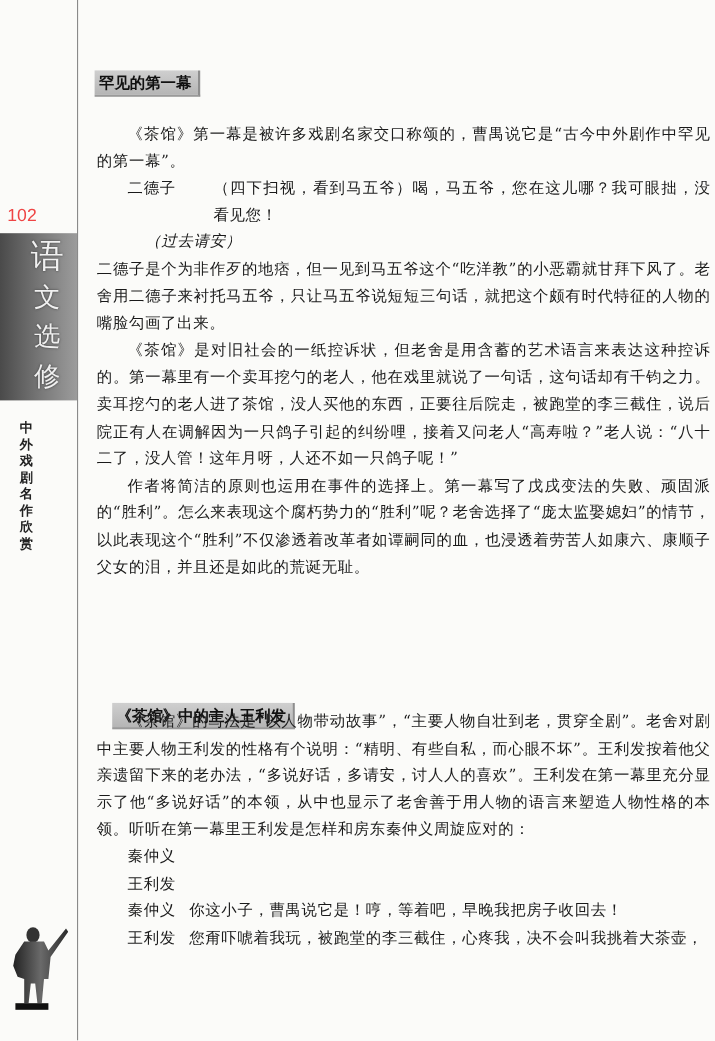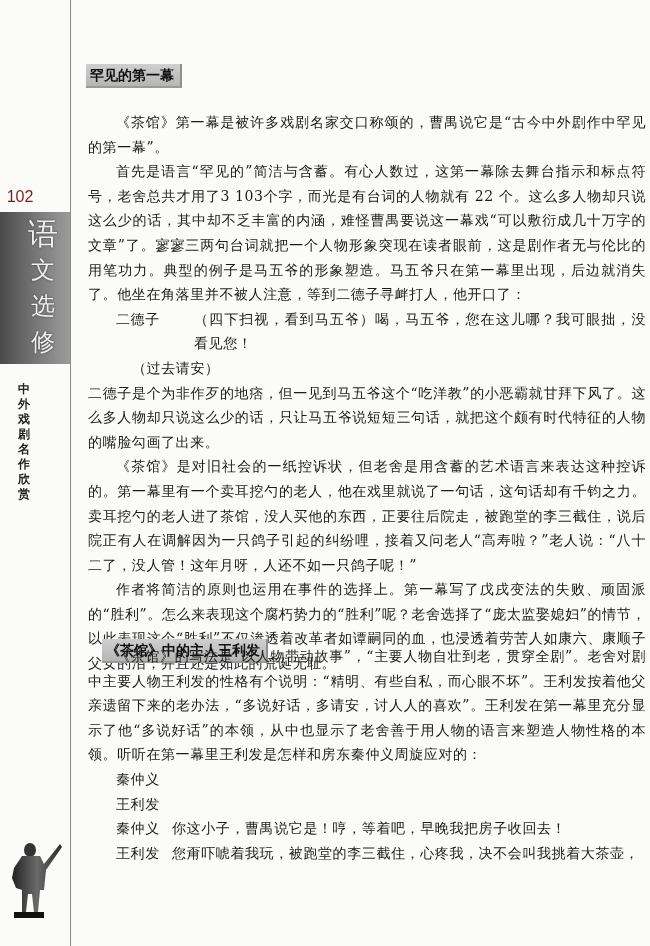--- a/index.html
+++ b/index.html
@@ -9,21 +9,21 @@
       font-family: "DejaVu Serif", "Liberation Serif", serif;
       color: #1a1a1a;
       position: relative;
     }
     .page { position: absolute; left: 0; top: 0; width: 650px; height: 946px; }
     .margin-rule {
       position: absolute; left: 70px; top: 0; width: 1px; height: 946px; background: #8a8a8a;
     }
     .page-number {
       position: absolute; left: 0; top: 188px; width: 40px; text-align: center;
-      font-family: "Liberation Sans", sans-serif; font-size: 16px; color: #7f1d1d; font-weight: normal;
+      font-family: "Liberation Sans", sans-serif; font-size: 16px; color: #ef4444; font-weight: normal;
     }
     .series-band {
       position: absolute; left: 0; top: 212px; width: 70px; height: 152px;
       background: linear-gradient(90deg, #4a4a4a 0%, #7a7a7a 55%, #9c9c9c 100%);
       display: flex; flex-direction: column; align-items: center; justify-content: space-around;
       padding: 4px 0; box-sizing: border-box;
     }
     .series-band span {
       color: #f0f0f0; font-size: 24px; line-height: 30px; font-family: "DejaVu Serif", serif;
       text-shadow: 0 0 2px #333; margin-left: 16px;
@@ -51,21 +51,21 @@
       position: absolute; left: 88px; width: 558px;
       font-size: 14px; line-height: 24.6px; letter-spacing: 0.6px;
       text-align: justify;
     }
     .text p { margin: 0; }
     .indent { text-indent: 2em; }
     .dialogue { display: flex; }
     .dialogue .speaker { width: 56px; flex: 0 0 auto; padding-left: 28px; }
     .dialogue .speaker.wide { width: 70px; }
     .dialogue .line { flex: 1; }
-    .stage-dir { padding-left: 44px; }
+    .stage-dir { padding-left: 44px; font-style: italic; }
     .dialogue2 { display: flex; justify-content: space-between; }
     .dialogue2 .speaker { flex: 0 0 56px; padding-left: 0; }
     .dialogue2 .line { flex: 1; }
   </style>
 </head>
 <body>
 
 <div class="page">
 
   <div class="margin-rule"></div>
@@ -100,29 +100,28 @@
     </defs>
     <ellipse cx="24" cy="12" rx="6" ry="7" fill="#333"></ellipse>
     <path d="M16 18 L34 18 L38 26 L54 6 L56 9 L40 32 L38 52 L34 52 L32 74 L28 74 L26 56 L22 56 L20 74 L16 74 L16 52 L10 50 L6 40 L8 30 Z" fill="url(#sg)"></path>
     <rect x="8" y="74" width="30" height="6" fill="#111"></rect>
   </svg>
 
   <div class="section-heading" style="top:64px;">罕见的第一幕</div>
 
   <div class="text" style="top:93px;margin-top:17px;">
     <p class="indent">《茶馆》第一幕是被许多戏剧名家交口称颂的，曹禺说它是“古今中外剧作中罕见的第一幕”。</p>
-    <p class="indent">首先是语言“罕见的”简洁与含蓄。有心人数过，这第一幕除去舞台指示和标点符号，老舍总共才用了3 103个字，而光是有台词的人物就有 22 个。这么多人物却只说这么少的话，其中却不乏丰富的内涵，难怪曹禺要说这一幕戏“可以敷衍成几十万字的文章”了。寥寥三两句台词就把一个人物形象突现在读者眼前，这是剧作者无与伦比的用笔功力。典型的例子是马五爷的形象塑造。马五爷只在第一幕里出现，后边就消失了。他坐在角落里并不被人注意，等到二德子寻衅打人，他开口了：</p>
     <div class="dialogue">
     </div>
     <div class="dialogue">
       <span class="speaker wide" style="width:78px">二德子</span>
       <span class="line">（四下扫视，看到马五爷）喝，马五爷，您在这儿哪？我可眼拙，没看见您！</span>
     </div>
     <p class="stage-dir">（过去请安）</p>
-    <p>二德子是个为非作歹的地痞，但一见到马五爷这个“吃洋教”的小恶霸就甘拜下风了。这么多人物却只说这么少的话，只让马五爷说短短三句话，就把这个颇有时代特征的人物的嘴脸勾画了出来。</p>
+    <p>二德子是个为非作歹的地痞，但一见到马五爷这个“吃洋教”的小恶霸就甘拜下风了。老舍用二德子来衬托马五爷，只让马五爷说短短三句话，就把这个颇有时代特征的人物的嘴脸勾画了出来。</p>
     <p class="indent">《茶馆》是对旧社会的一纸控诉状，但老舍是用含蓄的艺术语言来表达这种控诉的。第一幕里有一个卖耳挖勺的老人，他在戏里就说了一句话，这句话却有千钧之力。卖耳挖勺的老人进了茶馆，没人买他的东西，正要往后院走，被跑堂的李三截住，说后院正有人在调解因为一只鸽子引起的纠纷哩，接着又问老人“高寿啦？”老人说：“八十二了，没人管！这年月呀，人还不如一只鸽子呢！”</p>
     <p class="indent">作者将简洁的原则也运用在事件的选择上。第一幕写了戊戌变法的失败、顽固派的“胜利”。怎么来表现这个腐朽势力的“胜利”呢？老舍选择了“庞太监娶媳妇”的情节，以此表现这个“胜利”不仅渗透着改革者如谭嗣同的血，也浸透着劳苦人如康六、康顺子父女的泪，并且还是如此的荒诞无耻。</p>
   </div>
 
   <div class="section-heading" style="top:639px;margin-left:16px;">《茶馆》中的主人王利发</div>
 
   <div class="text" style="top:644px;">
     <p class="indent">《茶馆》的写法是“以人物带动故事”，“主要人物自壮到老，贯穿全剧”。老舍对剧中主要人物王利发的性格有个说明：“精明、有些自私，而心眼不坏”。王利发按着他父亲遗留下来的老办法，“多说好话，多请安，讨人人的喜欢”。王利发在第一幕里充分显示了他“多说好话”的本领，从中也显示了老舍善于用人物的语言来塑造人物性格的本领。听听在第一幕里王利发是怎样和房东秦仲义周旋应对的：</p>
     <div style="padding-left:28px;">
       <div class="dialogue2">

